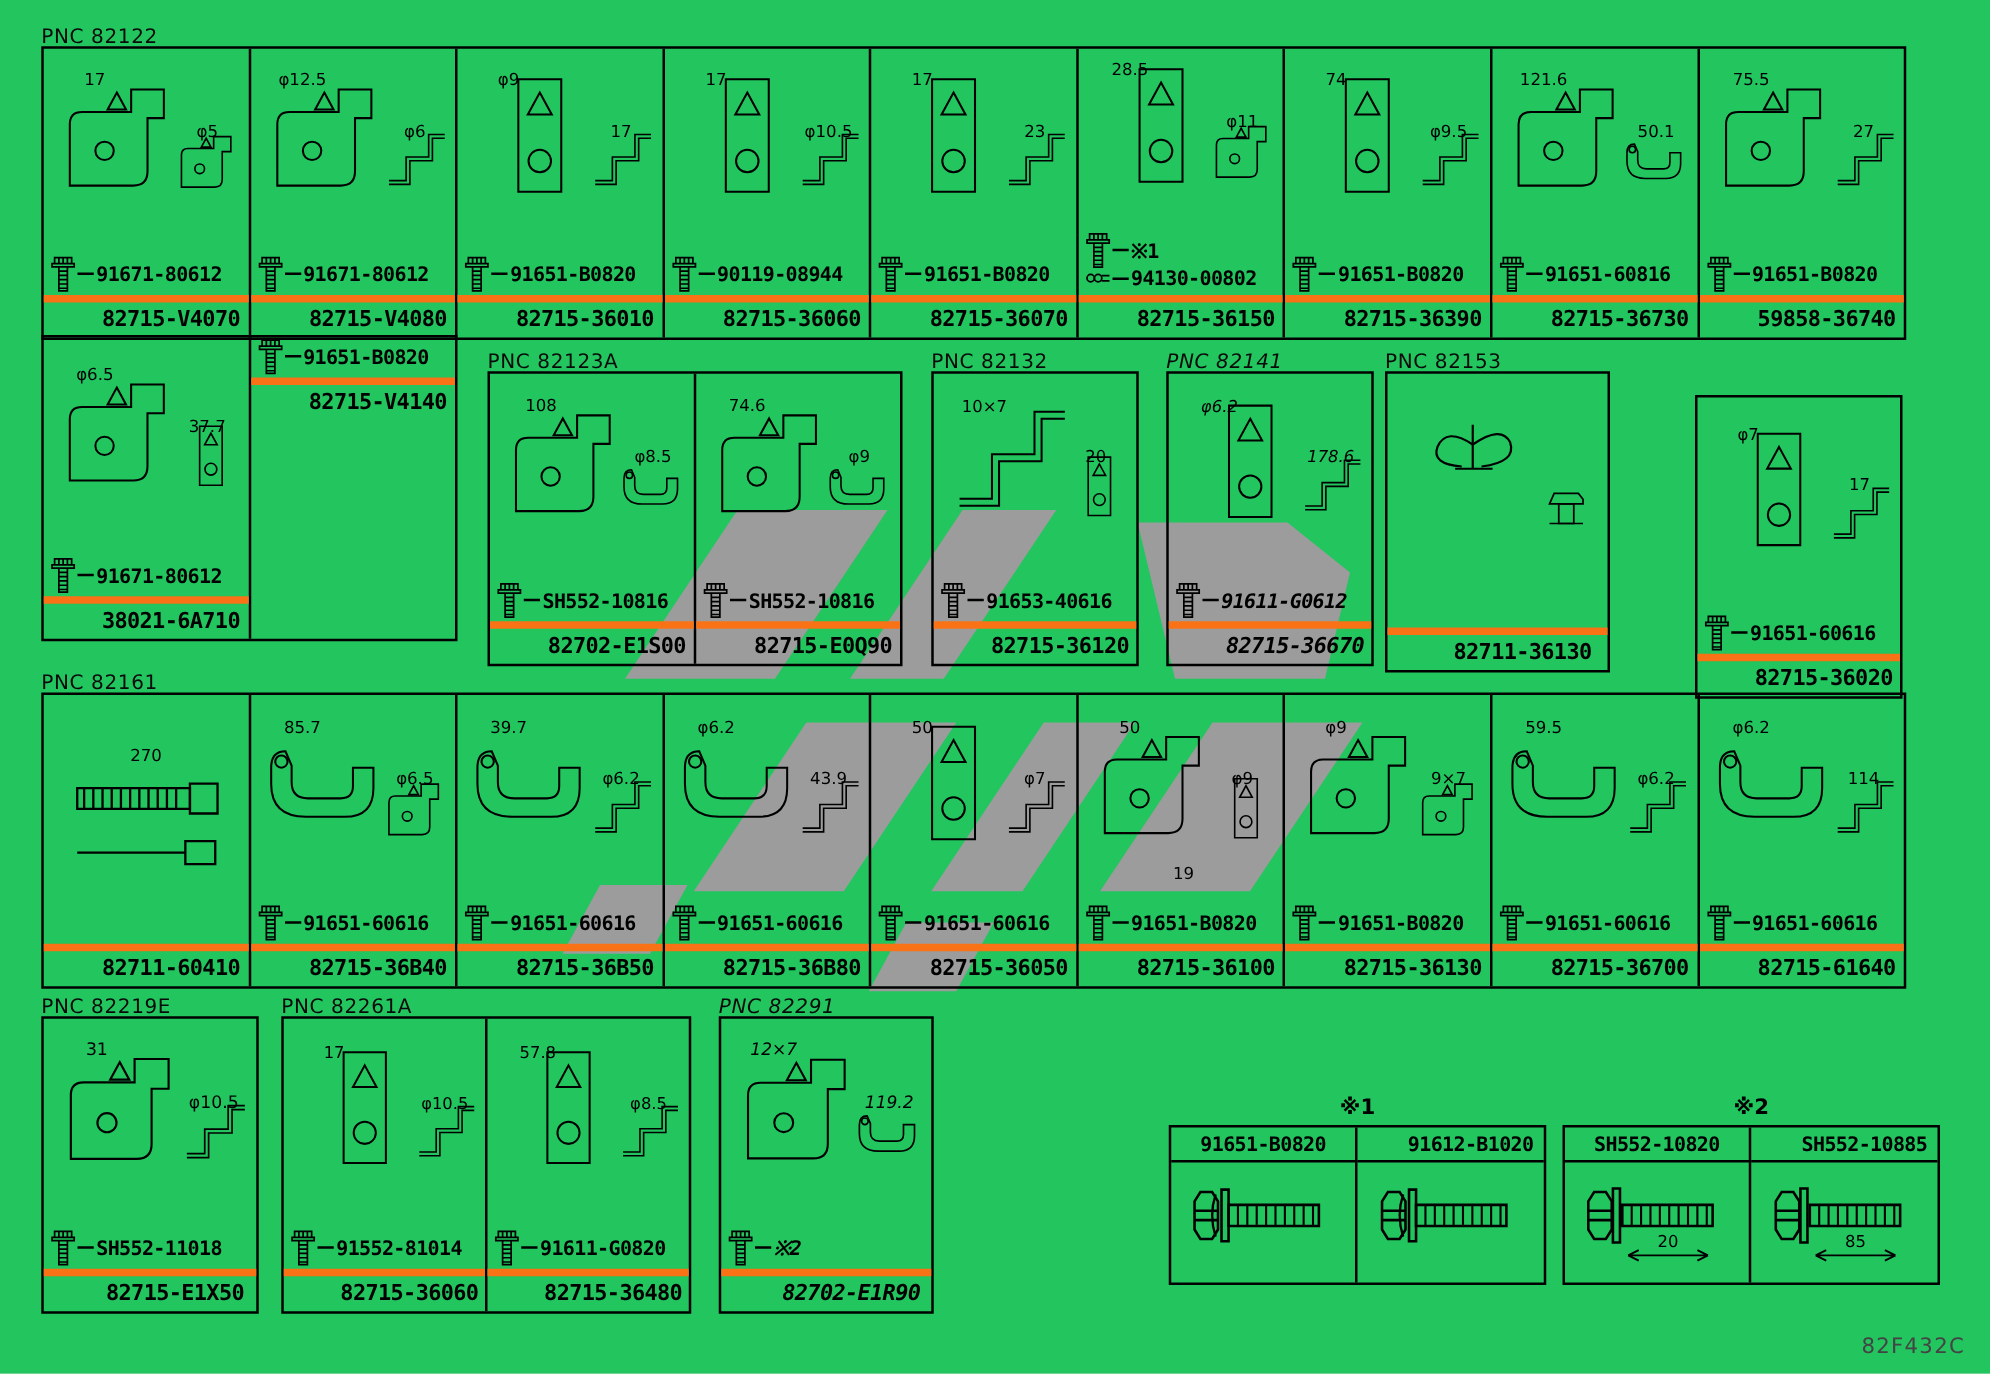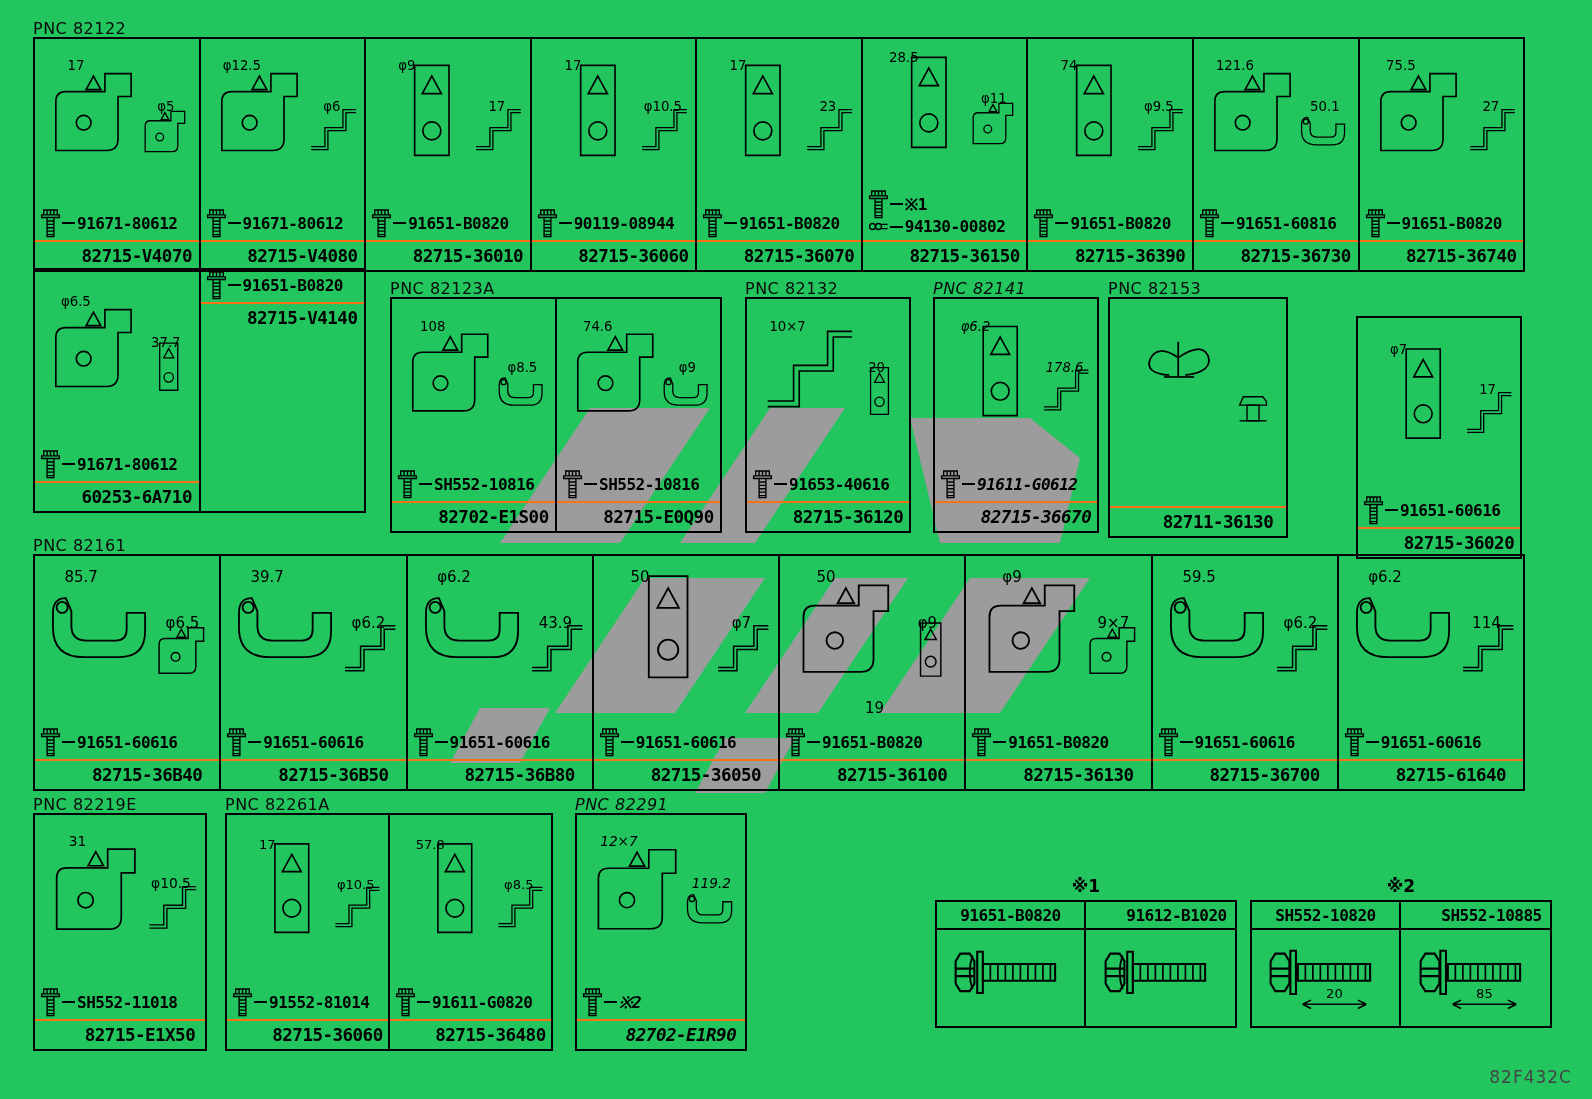--- a/index.html
+++ b/index.html
@@ -13,21 +13,21 @@
   .cell{flex:1 1 0;min-width:0;border-right:2px solid #000;display:flex;flex-direction:column;}
   .cell:last-child{border-right:0;}
   .drawing{flex:1 1 auto;position:relative;min-height:0;}
   .drawing svg{position:absolute;left:0;top:0;width:100%;height:100%;overflow:visible;}
   .fasteners{flex:0 0 auto;padding:0 3px 2px 5px;}
   .fastener-row{display:flex;align-items:center;height:30px;}
   .compact .fastener-row{height:23px;}
   .ficon{flex:0 0 auto;display:flex;align-items:center;}
   .dash{flex:0 0 13px;height:2px;background:#000;margin:0 2px 0 1px;}
   .flabel{font-weight:bold;font-size:16px;white-space:nowrap;letter-spacing:-.5px;}
-  .part-strip{flex:0 0 28px;border-top:2px solid #f97316;display:flex;align-items:center;
+  .part-strip{flex:0 0 28px;border-top:6px solid #f97316;display:flex;align-items:center;
               justify-content:center;font-weight:bold;font-size:17.5px;white-space:nowrap;letter-spacing:-.5px;padding-left:40px;}
   .legend-table{position:absolute;z-index:2;width:302px;}
   .legend-ref{text-align:center;font-family:"DejaVu Sans",sans-serif;font-weight:bold;
               font-size:17px;margin-bottom:4px;}
   .legend-grid{display:grid;grid-template-columns:1fr 1fr;border:2px solid #000;background:transparent;}
   .legend-head{font-weight:bold;font-size:16px;text-align:center;padding:4px 0 3px;
                border-bottom:2px solid #000;border-right:2px solid #000;white-space:nowrap;letter-spacing:-.5px;}
   .legend-head:nth-child(2){border-right:0;padding-left:32px;}
   .legend-body{height:96px;display:flex;align-items:center;justify-content:center;border-right:2px solid #000;}
   .legend-body:nth-child(4){border-right:0;}
@@ -321,21 +321,21 @@
               <div class="fastener-row">
     <span class="ficon">
                   <svg width="21" height="30" viewBox="0 0 30 44" fill="none" stroke="#000" stroke-width="2">
                     <path d="M5,3 H25 V10 H5 Z M10,3 V10 M15,3 V10 M20,3 V10 M2,10 H28 V14 H2 Z M10,14 H20 V42 H10 Z M10,19 H20 M10,24 H20 M10,29 H20 M10,34 H20 M10,39 H20"></path>
                   </svg>
                 </span>
     <span class="dash"></span>
     <span class="flabel">91651-B0820</span>
   </div>
             </div>
-    <div class="part-strip">82715-36740</div>
+    <div class="part-strip">59858-36740</div>
   </div>
         </div>
   </div>
       <div class="group" style="left: 33px; top: 268px; width: 333px;">
 
     <div class="boxrow" style="height: 241px;">
           <div class="cell">
     <div class="drawing">
               <svg viewBox="0 0 160 140" preserveAspectRatio="xMidYMid meet">
                 <g transform="translate(-2,2) scale(0.8)" fill="none" stroke="#000" stroke-width="2">
@@ -356,21 +356,21 @@
               <div class="fastener-row">
     <span class="ficon">
                   <svg width="21" height="30" viewBox="0 0 30 44" fill="none" stroke="#000" stroke-width="2">
                     <path d="M5,3 H25 V10 H5 Z M10,3 V10 M15,3 V10 M20,3 V10 M2,10 H28 V14 H2 Z M10,14 H20 V42 H10 Z M10,19 H20 M10,24 H20 M10,29 H20 M10,34 H20 M10,39 H20"></path>
                   </svg>
                 </span>
     <span class="dash"></span>
     <span class="flabel">91671-80612</span>
   </div>
             </div>
-    <div class="part-strip">60253-6A710</div>
+    <div class="part-strip">38021-6A710</div>
   </div>
           <div class="cell">
     <div class="fasteners">
               <div class="fastener-row">
     <span class="ficon">
                   <svg width="21" height="30" viewBox="0 0 30 44" fill="none" stroke="#000" stroke-width="2">
                     <path d="M5,3 H25 V10 H5 Z M10,3 V10 M15,3 V10 M20,3 V10 M2,10 H28 V14 H2 Z M10,14 H20 V42 H10 Z M10,19 H20 M10,24 H20 M10,29 H20 M10,34 H20 M10,39 H20"></path>
                   </svg>
                 </span>
     <span class="dash"></span>
@@ -566,20 +566,36 @@
     <span class="flabel">91651-60616</span>
   </div>
             </div>
     <div class="part-strip">82715-36020</div>
   </div>
         </div>
   </div>
       <div class="group" style="left: 33px; top: 536px; width: 1492px;">
     <div class="pnc">PNC 82161</div>
     <div class="boxrow" style="height: 233px;">
+          <div class="cell">
+    <div class="drawing">
+              <svg viewBox="0 0 160 140" preserveAspectRatio="xMidYMid meet">
+                <g transform="translate(10,6) scale(0.9)" fill="none" stroke="#000" stroke-width="2">
+                  <path d="M18,44 H116 V62 H18 Z"></path>
+                  <path d="M24,44 V62 M32,44 V62 M40,44 V62 M48,44 V62 M56,44 V62 M64,44 V62 M72,44 V62 M80,44 V62 M88,44 V62 M96,44 V62 M104,44 V62"></path>
+                  <path d="M116,40 H140 V66 H116 Z"></path>
+                  <path d="M18,100 H112"></path>
+                  <path d="M112,90 H138 V110 H112 Z"></path>
+                </g>
+                <text x="80" y="24" text-anchor="middle" font-size="13" font-family="DejaVu Sans, sans-serif" fill="#000">270</text>
+              </svg>
+            </div>
+
+    <div class="part-strip">82711-60410</div>
+  </div>
           <div class="cell">
     <div class="drawing">
               <svg viewBox="0 0 160 140" preserveAspectRatio="xMidYMid meet">
                 <g transform="translate(-2,2) scale(0.8)" fill="none" stroke="#000" stroke-width="2">
                   <path d="M36,38 Q22,38 22,54 L22,70 Q22,102 56,102 L94,102 Q122,102 122,74 L122,54 L102,54 L102,72 Q102,84 90,84 L58,84 Q42,84 42,68 L42,52 Z"></path>
                   <circle cx="32" cy="48" r="6"></circle>
                 </g>
                 <g transform="translate(96,48) scale(0.42)" fill="none" stroke="#000" stroke-width="3">
                   <path d="M28,118 L28,58 Q28,46 40,46 L88,46 L88,24 L120,24 L120,52 L104,52 L104,104 Q104,118 90,118 Z"></path>
                   <circle cx="62" cy="84" r="9"></circle>

